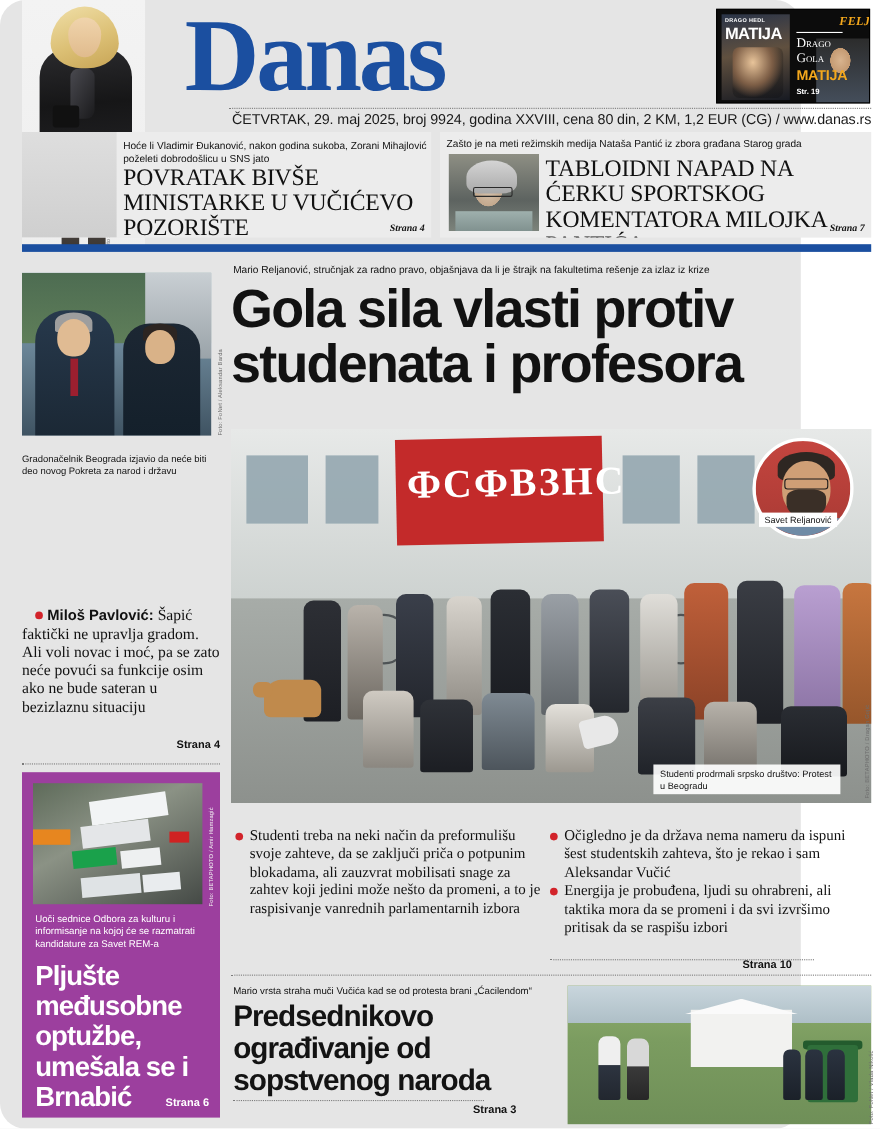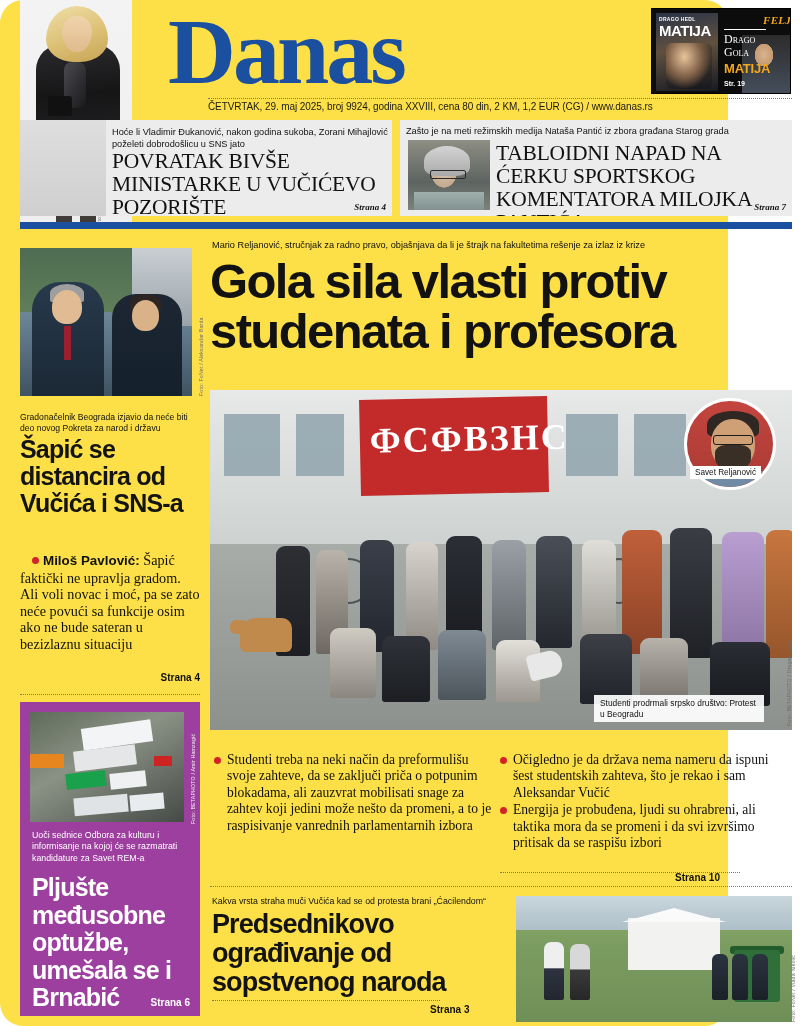--- a/index.html
+++ b/index.html
@@ -5,21 +5,21 @@
   * { box-sizing: border-box; margin: 0; padding: 0; }
   html, body {
     width: 800px; height: 1026px;
     background: #ffffff;
     font-family: "Liberation Sans", sans-serif;
     overflow: hidden;
   }
   #page {
     position: relative;
     width: 728px; height: 1026px;
-    background: #fde047;
+    background: #e5e5e5;
     border-radius: 23px;
   }
   .dotted-rule {
     border-top: 1px dotted #7a7a7a;
     height: 0;
   }
   .vcredit {
     font-family: "Liberation Sans", sans-serif;
     font-size: 5.2px;
     color: #6d6d6d;
@@ -154,22 +154,22 @@
     position: absolute; right: 0px; top: 26px; width: 48px; height: 60px;
     background:
       radial-gradient(ellipse 13px 16px at 22px 20px, #d9b48f 0%, #c49a72 70%, rgba(0,0,0,0) 72%),
       linear-gradient(180deg,#2c2c2c 0%, #454f5c 100%);
   }
 
   
   #issue-rule-top { position: absolute; left: 208px; top: 98px; width: 584px; }
   #issue-line {
     position: absolute; left: 208px; top: 101px; width: 584px;
-    text-align: left;
-    font-size: 10px; color: #1a1a1a; letter-spacing: -.1px;
+    text-align: right;
+    font-size: 13px; color: #1a1a1a; letter-spacing: -.1px;
   }
 
   
   .teaser {
     position: absolute;
     background: #ececec;
     overflow: hidden;
   }
   #teaser-left  { left: 20px;  top: 120px; width: 372px; height: 96px; }
   #teaser-right { left: 400px; top: 120px; width: 392px; height: 96px; }
@@ -625,21 +625,20 @@
     <div class="m2"></div>
     <div class="m1hair"></div>
     <div class="m1face"></div>
     <div class="m2hair"></div>
     <div class="m2face"></div>
     <div class="tie"></div>
   </div>
   <div id="lead-left-credit" class="vcredit">Foto: FoNet / Aleksandar Barda</div>
 
   <div id="shapic-kicker">Gradonačelnik Beograda izjavio  da neće biti deo novog Pokreta za narod i državu</div>
-  <div id="shapic-headline">Šapić se distancira od Vučića i SNS-a</div>
   <div id="shapic-body"><span class="dot"></span><b>Miloš Pavlović:</b><span> Šapić faktički ne upravlja gradom. Ali voli novac i moć, pa se zato neće povući sa funkcije osim ako ne bude sateran u bezizlaznu situaciju</span></div>
   <div id="shapic-strana">Strana 4</div>
   <div id="rule-left-1" class="dotted-rule"></div>
 
   <div id="purple-box">
     <div id="purple-photo">
       <div class="awning"></div>
       <div class="sign1"></div>
       <div class="sign2"></div>
       <div class="sign3"></div>
@@ -711,21 +710,21 @@
   </ul>
 
   <ul id="bullets-right" class="bullets">
     <li>Očigledno je da država nema nameru da ispuni šest studentskih zahteva, što je rekao i sam Aleksandar Vučić</li>
     <li>Energija je probuđena, ljudi su ohrabreni, ali taktika mora da se promeni i da svi izvršimo pritisak da se raspišu izbori</li>
   </ul>
   <div id="rule-bullets" class="dotted-rule"></div>
   <div id="bullets-strana">Strana 10</div>
 
   <div id="rule-bottom" class="dotted-rule"></div>
-  <div id="bottom-kicker">Kakva vrsta straha muči Vučića kad se od protesta brani „Ćacilendom“</div>
+  <div id="bottom-kicker">Mario vrsta straha muči Vučića kad se od protesta brani „Ćacilendom“</div>
   <div id="bottom-headline">Predsednikovo ograđivanje od sopstvenog naroda</div>
   <div id="rule-bottom-2" class="dotted-rule"></div>
   <div id="bottom-strana">Strana 3</div>
 
   <div id="bottom-photo">
     <div class="sky"></div>
     <div class="tent"></div>
     <div class="binlid"></div>
     <div class="bin"></div>
     <div class="walker"></div>

